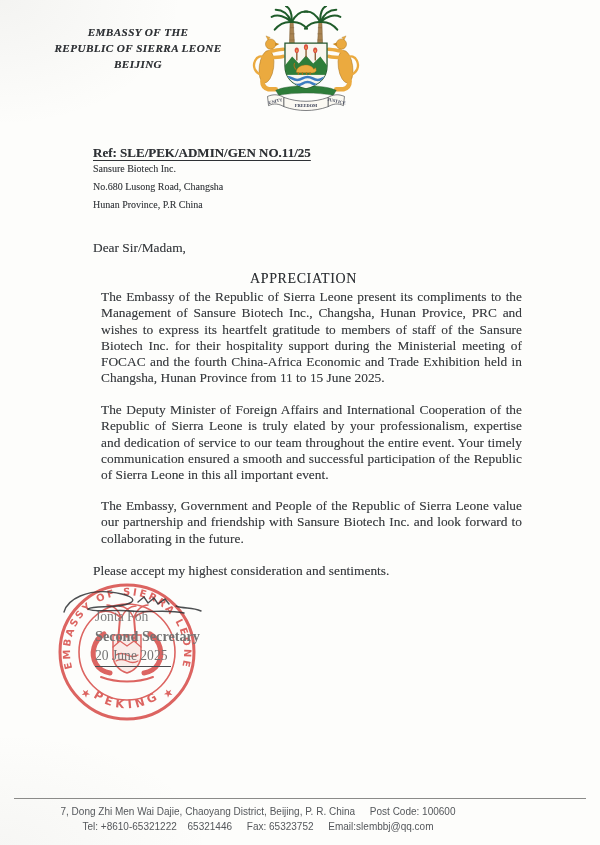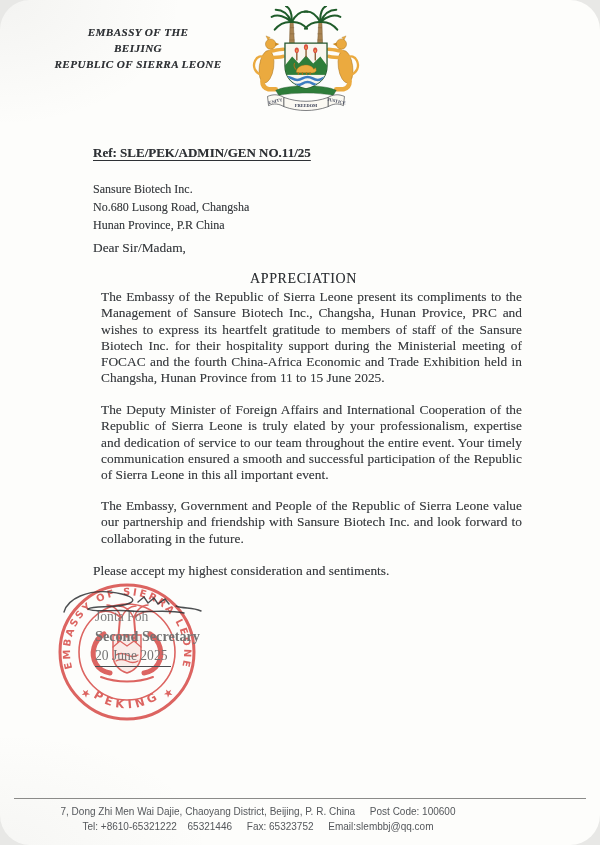--- a/index.html
+++ b/index.html
@@ -4,42 +4,41 @@
 <style>
   html,body{margin:0;padding:0;background:#e8e8e6;}
   .page{
     position:relative;
     width:600px;height:845px;
     margin:0 auto;
     background:#fdfdfb;
     overflow:hidden;
     font-family:"Liberation Serif","DejaVu Serif",serif;
     color:#3a3d41;
-    border-radius:30px;
   }
   .page::before{
     content:"";position:absolute;inset:0;pointer-events:none;
     background:
       radial-gradient(260px 180px at 0% 0%, rgba(120,120,118,.07), transparent 70%),
       radial-gradient(300px 160px at 0% 100%, rgba(120,120,118,.05), transparent 70%);
   }
   .letterhead{
     position:absolute;left:30px;top:24px;width:216px;
     text-align:center;font-style:italic;font-weight:bold;
     font-size:11.2px;line-height:16px;letter-spacing:.4px;color:#2f3236;
     text-shadow:0 0 .4px rgba(47,50,54,.5);
   }
   .arms{position:absolute;left:247px;top:6px;}
   .ref{
     position:absolute;left:93px;top:145px;
     font-weight:bold;font-size:13px;color:#2e3135;
     text-decoration:underline;text-underline-offset:3px;
     text-shadow:0 0 .4px rgba(46,49,53,.5);
   }
-  .recipient{position:absolute;left:93px;top:180px;font-size:12px;line-height:18px;}
+  .recipient{position:absolute;left:93px;top:160px;font-size:10px;line-height:18px;}
   .salutation{position:absolute;left:93px;top:240px;font-size:13.4px;text-align:center;}
   .body-col{position:absolute;left:93px;width:421px;font-size:13.4px;line-height:16.3px;}
   .title{top:271px;text-align:center;font-weight:normal;font-size:14px;letter-spacing:.6px;color:#2e3135;}
   .para{text-align:justify;margin-left:8px;}
   .p1{top:289px;} .p2{top:402px;} .p3{top:498px;} .closing{top:563px;}
   .page .txt{text-shadow:0 0 .45px rgba(58,61,65,.45);}
   .stamp{position:absolute;left:55px;top:580px;z-index:1;}
   .sig-block{
     position:absolute;left:95px;top:607px;z-index:2;
     font-size:13.6px;line-height:19.5px;color:#737373;
@@ -59,22 +58,22 @@
   }
   .footer span{margin:0 6px;}
 </style>
 </head>
 <body>
 
 <div class="page">
 
   <div class="letterhead">
     <div>EMBASSY OF THE</div>
+    <div>REPUBLIC OF SIERRA LEONE</div>
     <div>BEIJING</div>
-    <div>REPUBLIC OF SIERRA LEONE</div>
   </div>
 
   <svg class="arms" width="118" height="108" viewBox="0 0 230 210">
     <defs>
       <clipPath id="shieldClip">
         <path d="M74,72 H156 V116 C156,140 139,154 115,160 C91,154 74,140 74,116 Z"></path>
       </clipPath>
       <g id="palmL">
         <path d="M84,31 L90,31 L94,100 L82,100 Z" fill="#a98452" stroke="#7a5a30" stroke-width="1"></path>
         <path d="M84,42 h8 M84,54 h9 M83,66 h10 M83,78 h11 M82,90 h12" stroke="#7a5a30" stroke-width="0.8"></path>

